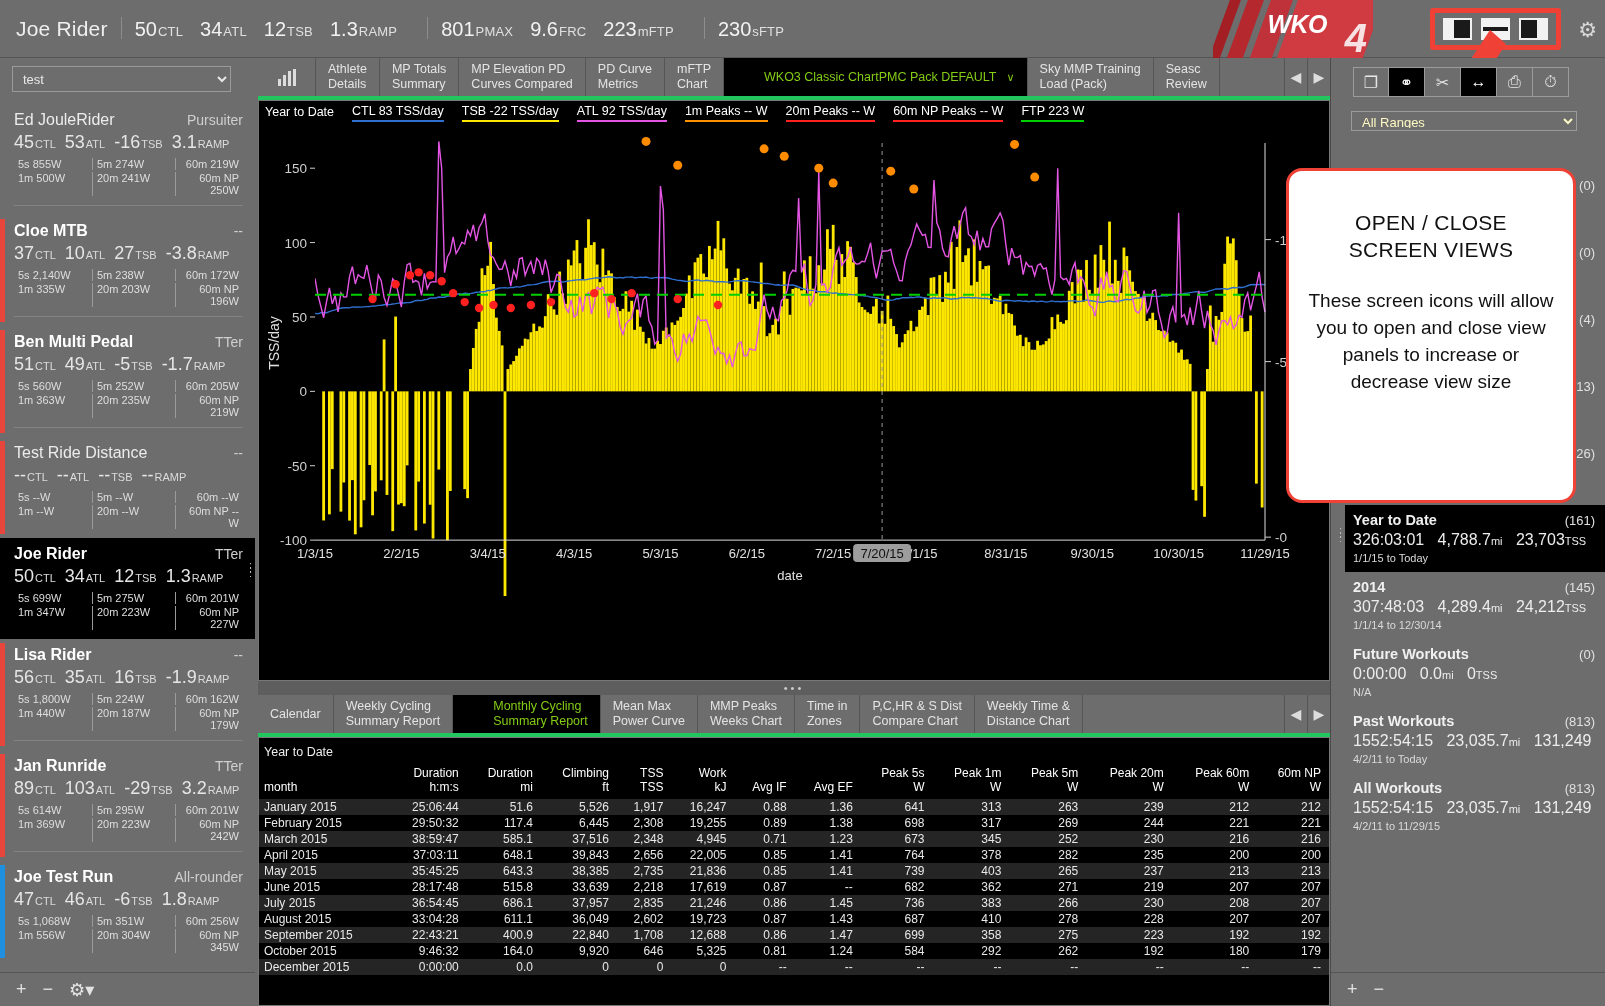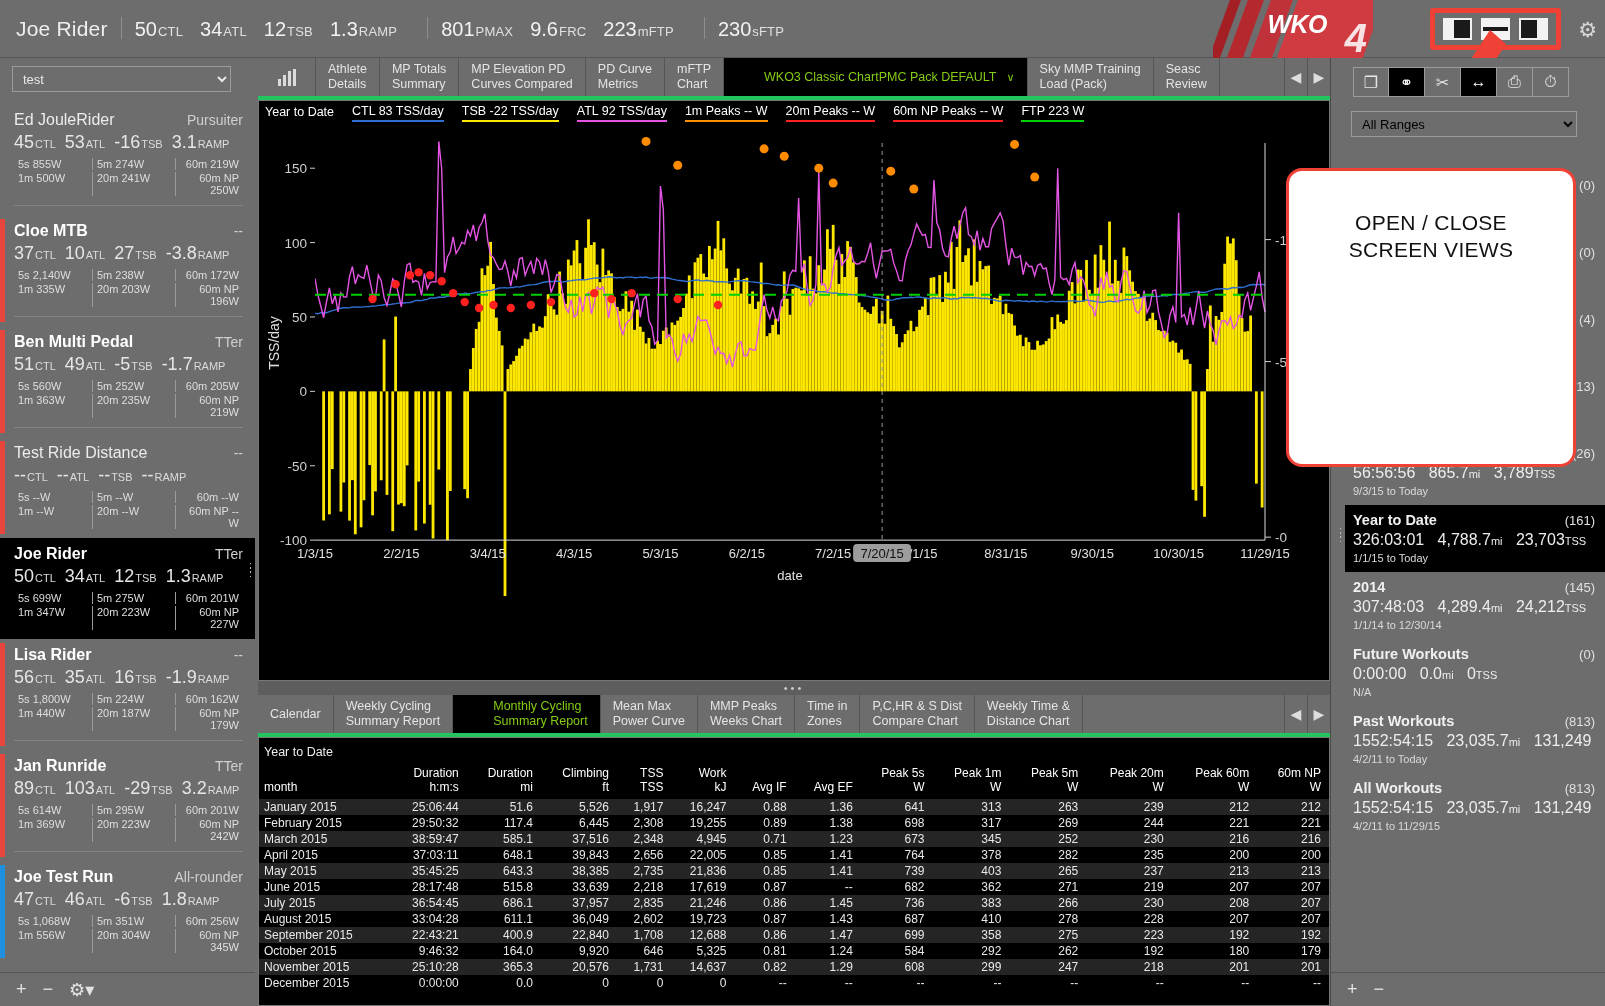--- a/index.html
+++ b/index.html
@@ -98,21 +98,21 @@
                border:1px solid #777; }
   #legend { position:absolute; left:0; right:0; top:0; height:24px; display:flex; align-items:center;
             gap:0; padding-left:6px; color:#fff; font-size:12.5px; z-index:4;}
   #legend .lg { margin-right:18px; padding-bottom:2px; white-space:nowrap;}
   #legend .lg.ul { border-bottom:2.5px solid transparent; }
 
   #plot { position:absolute; left:0; right:0; top:24px; bottom:0; }
   #plot svg { display:block; }
 
   
-  #callout { position:absolute; left:1028px; top:110px; width:290px; height:299px; background:#fff;
+  #callout { position:absolute; left:1028px; top:110px; width:290px; height:335px; background:#fff;
         border:3px solid #ef4136; border-radius:16px; z-index:20; padding:38px 18px 0 18px;
         text-align:center; color:#111; }
   #callout .h { font-size:21px; line-height:27px; letter-spacing:.3px;}
   #callout .b { margin-top:24px; font-size:19px; line-height:27px; }
 
   
   #botwrap { position:absolute; left:0; right:0; bottom:0; height:325px; background:#5e5e5e;}
   #bot-grip { height:14px; display:flex; align-items:center; justify-content:center; color:#ccc;
               font-size:11px; letter-spacing:3px; }
   #tablepanel { position:absolute; left:0; right:0; top:56px; bottom:0; background:#000;
@@ -129,22 +129,22 @@
 
   
   #right { position:absolute; right:0; top:58px; width:275px; bottom:0; background:#6d6d6d;
            border-left:1px solid #4a4a4a;}
   #right-tools { display:flex; gap:0; padding:9px 0 0 22px; }
   .tbtn { width:36px; height:30px; border:1px solid #9b9b9b; border-left:none;
           display:flex; align-items:center; justify-content:center; color:#e6e6e6; font-size:16px;
           background:#6d6d6d; cursor:pointer;}
   .tbtn:first-child { border-left:1px solid #9b9b9b; }
   .tbtn.on { background:#000; color:#fff; }
-  #range-select { margin:14px 14px 4px 20px; width:226px; height:26px; background:#6d6d6d;
-          color:#000000; border:1px solid #9a9a9a; font-size:13px; padding:2px 6px; font-family:inherit;}
+  #range-select { margin:14px 14px 4px 20px; width:226px; height:20px; background:#6d6d6d;
+          color:#fef9c3; border:1px solid #9a9a9a; font-size:13px; padding:2px 6px; font-family:inherit;}
   #ranges { position:absolute; left:14px; right:0; top:112px; bottom:42px; overflow:hidden;}
   .rng { padding:7px 10px 8px 8px; position:relative;}
   .rng.sel { background:#000; }
   .rng .r1 { display:flex; justify-content:space-between; align-items:baseline;}
   .rng .rname { font-size:14.5px; font-weight:bold; color:#f0f0f0;}
   .rng .rcount { font-size:13px; color:#e0e0e0; }
   .rng .r2 { margin-top:3px; font-size:16px; color:#ededed; white-space:nowrap;}
   .rng .r2 .u { font-size:11px; }
   .rng .r3 { margin-top:3px; font-size:11px; color:#dadada;}
   #right-foot { position:absolute; left:0; right:0; bottom:0; height:34px; background:#6d6d6d;
@@ -864,20 +864,21 @@
             <text x="531" y="455.12280701754383" fill="#e2e2e2" font-size="13" text-anchor="middle" font-family="&quot;Liberation Sans&quot;, sans-serif">date</text>
           </svg>
       </div>
     </div>
 
     <div id="callout">
       <div class="h">
           <div>OPEN / CLOSE</div>
           <div>SCREEN VIEWS</div>
         </div>
+      <div class="b">These screen icons will allow you to open and close view panels to increase or decrease view size</div>
     </div>
 
     <div id="botwrap">
       <div id="bot-grip">•••</div>
       <div class="tabbar" id="bottabs">
           <div class="tab">
             <span>Calendar</span>
           </div>
           <div class="tab">
             <span>Weekly Cycling</span>
@@ -1088,36 +1089,20 @@
                 <td class="">0.81</td>
                 <td class="">1.24</td>
                 <td class="">584</td>
                 <td class="">292</td>
                 <td class="">262</td>
                 <td class="">192</td>
                 <td class="">180</td>
                 <td class="">179</td>
               </tr>
               <tr>
-                <td class="first">November 2015</td>
-                <td class="">25:10:28</td>
-                <td class="">365.3</td>
-                <td class="">20,576</td>
-                <td class="">1,731</td>
-                <td class="">14,637</td>
-                <td class="">0.82</td>
-                <td class="">1.29</td>
-                <td class="">608</td>
-                <td class="">299</td>
-                <td class="">247</td>
-                <td class="">218</td>
-                <td class="">201</td>
-                <td class="">201</td>
-              </tr>
-              <tr>
                 <td class="first">December 2015</td>
                 <td class="">0:00:00</td>
                 <td class="">0.0</td>
                 <td class="">0</td>
                 <td class="">0</td>
                 <td class="">0</td>
                 <td class="">--</td>
                 <td class="">--</td>
                 <td class="">--</td>
                 <td class="">--</td>

